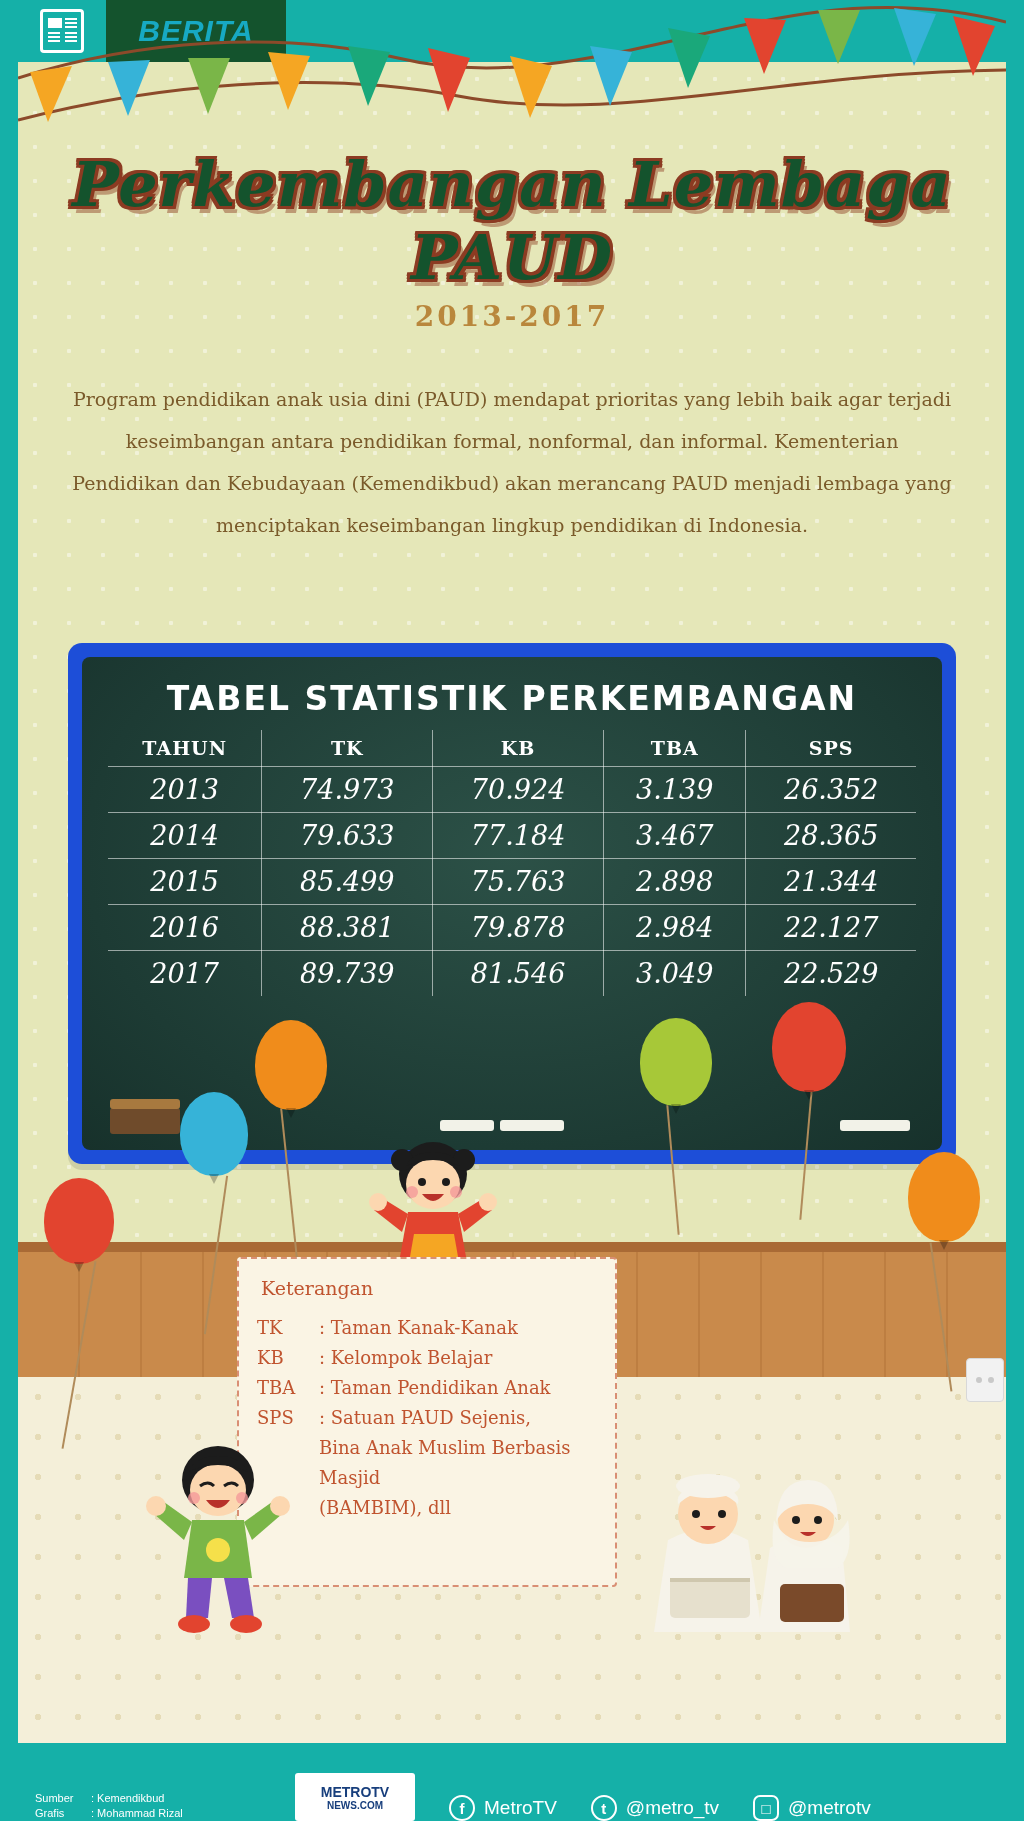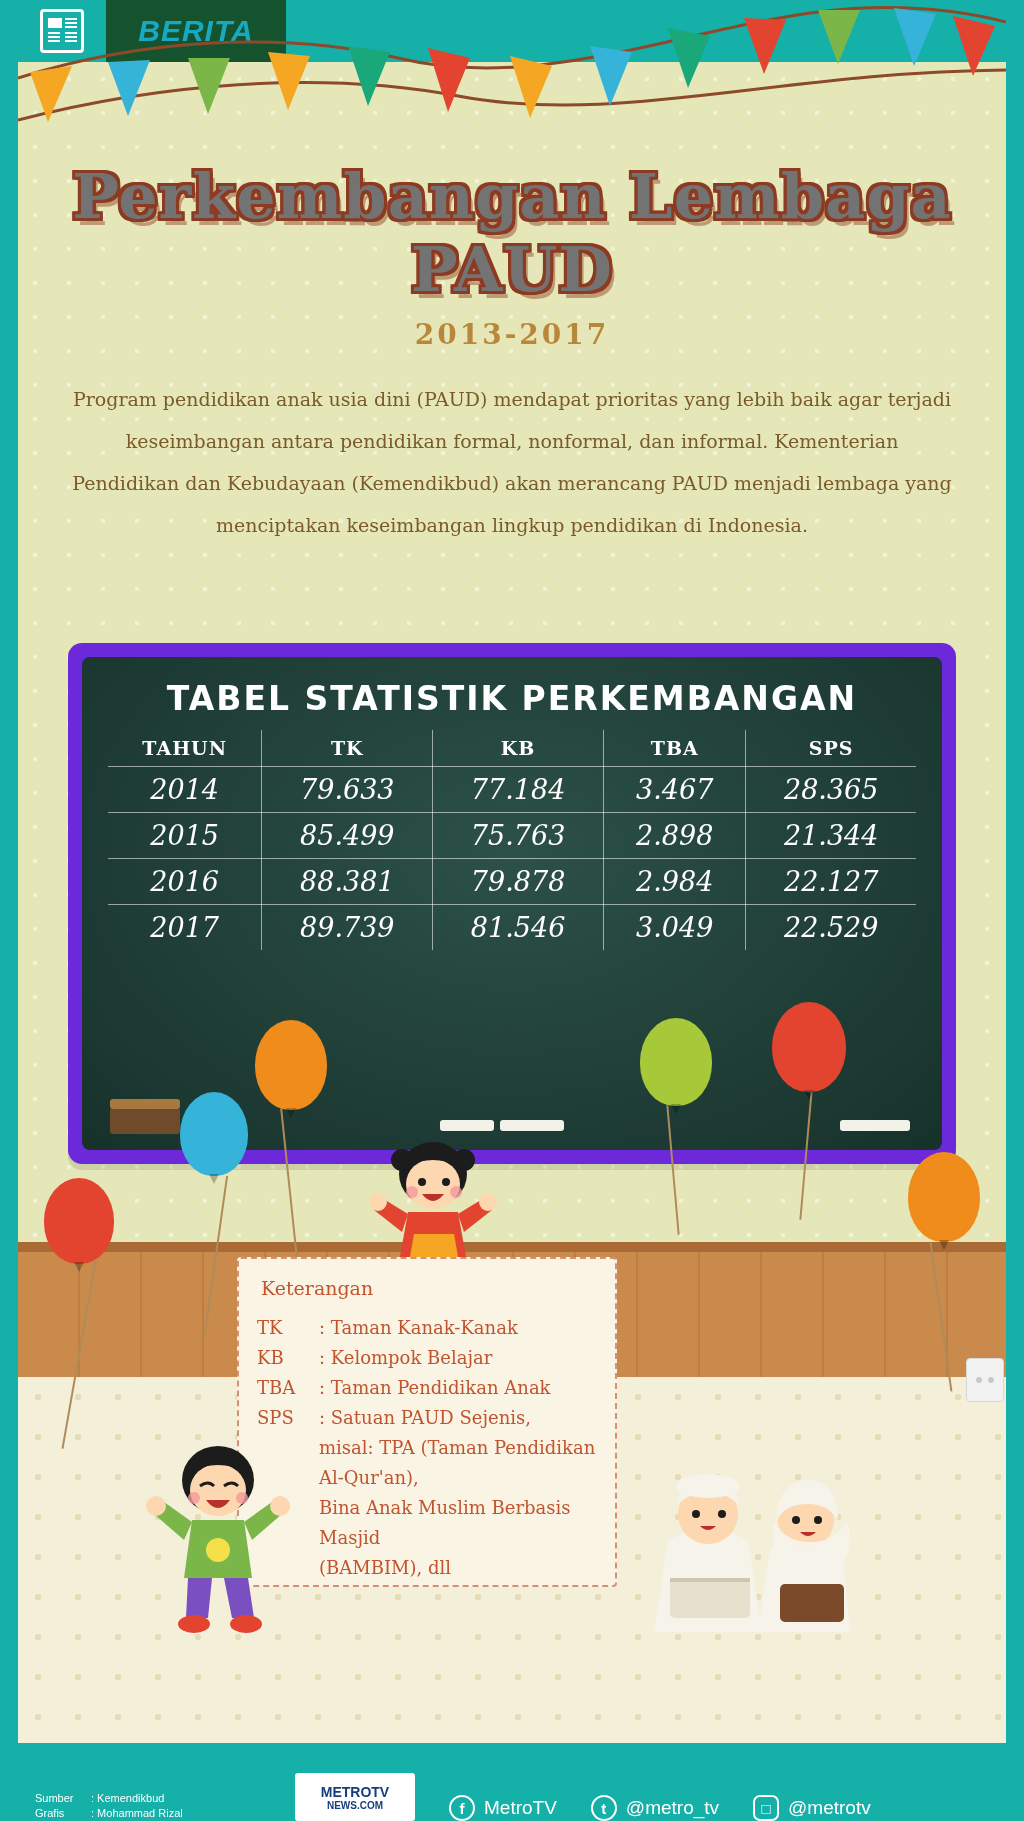--- a/index.html
+++ b/index.html
@@ -32,45 +32,45 @@
     background-image:radial-gradient(circle, rgba(255,255,255,.45) 2px, transparent 2.5px);
     background-size:34px 34px;}
 
   
   .bunting{position:absolute;left:18px;top:0;width:988px;height:150px;pointer-events:none;}
 
   
   .title-wrap{position:absolute;left:0;right:0;top:148px;text-align:center;}
   .title{
     font-family:"DejaVu Serif",serif;
-    font-size:62px;font-weight:bold;
-    color:#737373;
+    font-size:62px;font-weight:bold;font-style:italic;
+    color:#14532d;
     text-shadow:
       -3px -3px 0 #8c3b22, 3px -3px 0 #8c3b22, -3px 3px 0 #8c3b22, 3px 3px 0 #8c3b22,
       0 -3px 0 #8c3b22, 0 3px 0 #8c3b22, -3px 0 0 #8c3b22, 3px 0 0 #8c3b22,
       5px 7px 0 rgba(140,59,34,.45);
     letter-spacing:1px;
-    margin:12px;
+    margin:0;
   }
   .subtitle{
     font-family:"DejaVu Serif",serif;font-size:28px;font-weight:bold;color:#b9873c;
     letter-spacing:3px;margin-top:6px;
   }
 
   
   .intro{
     position:absolute;left:70px;top:378px;width:884px;
     text-align:center;color:#7a5a2a;font-size:19px;line-height:42px;
     font-family:"DejaVu Serif",serif;
   }
 
   
   .board-frame{
     position:absolute;left:68px;top:643px;width:888px;height:521px;
-    background:#6d28d9;border-radius:14px;
+    background:#1d4ed8;border-radius:14px;
     box-shadow:0 6px 0 rgba(0,0,0,.10);
     padding:14px;box-sizing:border-box;
   }
   .board{
     width:100%;height:100%;border-radius:8px;
     background:radial-gradient(ellipse at 50% 40%, #2c5147 0%, #1d3b34 70%, #17312b 100%);
     box-sizing:border-box;padding:16px 26px;
   }
   .board-title{
     text-align:center;color:#fff;font-size:33px;font-weight:bold;letter-spacing:2px;
@@ -191,20 +191,27 @@
           <tr>
             <th>TAHUN</th>
             <th>TK</th>
             <th>KB</th>
             <th>TBA</th>
             <th>SPS</th>
           </tr>
         </thead>
         <tbody>
           <tr>
+            <td>2013</td>
+            <td>74.973</td>
+            <td>70.924</td>
+            <td>3.139</td>
+            <td>26.352</td>
+          </tr>
+          <tr>
             <td>2014</td>
             <td>79.633</td>
             <td>77.184</td>
             <td>3.467</td>
             <td>28.365</td>
           </tr>
           <tr>
             <td>2015</td>
             <td>85.499</td>
             <td>75.763</td>
@@ -289,21 +296,20 @@
       <div class="legend-val">: Kelompok Belajar</div>
     </div>
     <div class="legend-row">
       <div class="legend-key">TBA</div>
       <div class="legend-val">: Taman Pendidikan Anak</div>
     </div>
     <div class="legend-row">
       <div class="legend-key">SPS</div>
       <div class="legend-val">: Satuan PAUD Sejenis,</div>
     </div>
-    <div class="legend-sub">misal: TPA (Taman Pendidikan Al-Qur'an),</div>
     <div class="legend-sub">Bina Anak Muslim Berbasis Masjid</div>
     <div class="legend-sub">(BAMBIM), dll</div>
   </div>
 
   <svg class="kid" style="left:138px;top:1438px;width:160px;height:200px;" viewBox="0 0 160 200">
     <ellipse cx="80" cy="42" rx="36" ry="34" fill="#1c1c1c"></ellipse>
     <ellipse cx="80" cy="52" rx="28" ry="26" fill="#fcd7b0"></ellipse>
     <path d="M50 34 q30 -14 60 0 q-8 -16 -30 -16 q-22 0 -30 16z" fill="#1c1c1c"></path>
     <path d="M62 48 q8 -6 14 0" stroke="#1c1c1c" stroke-width="3" fill="none"></path>
     <path d="M86 48 q8 -6 14 0" stroke="#1c1c1c" stroke-width="3" fill="none"></path>

